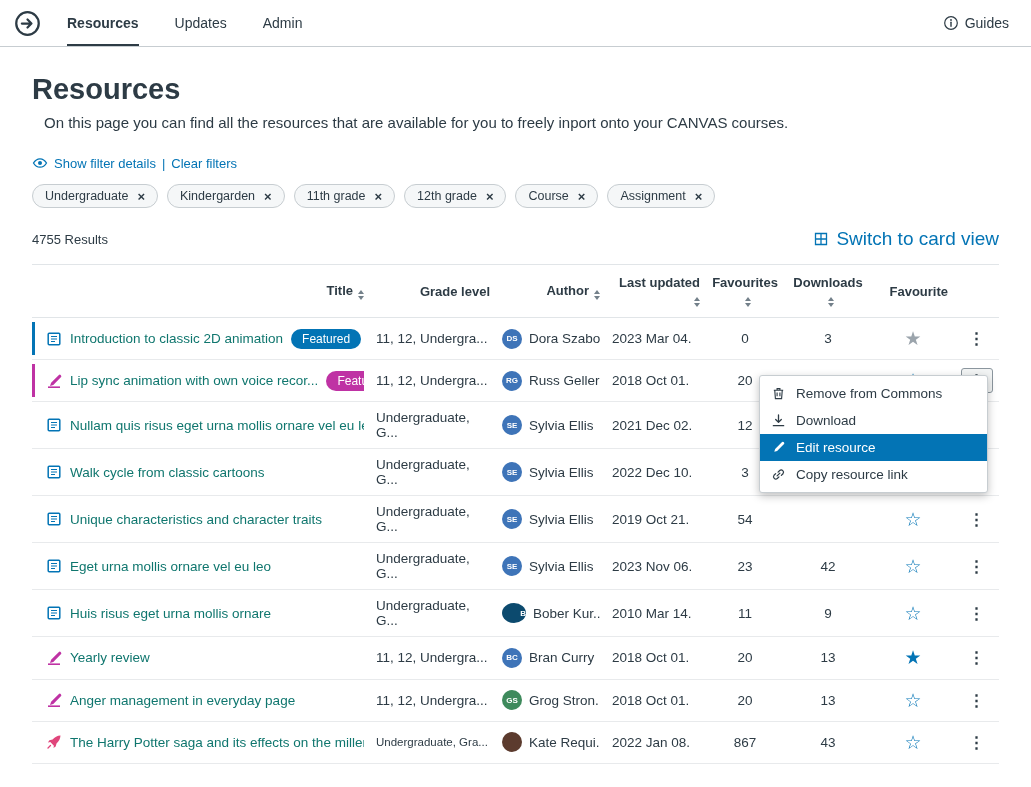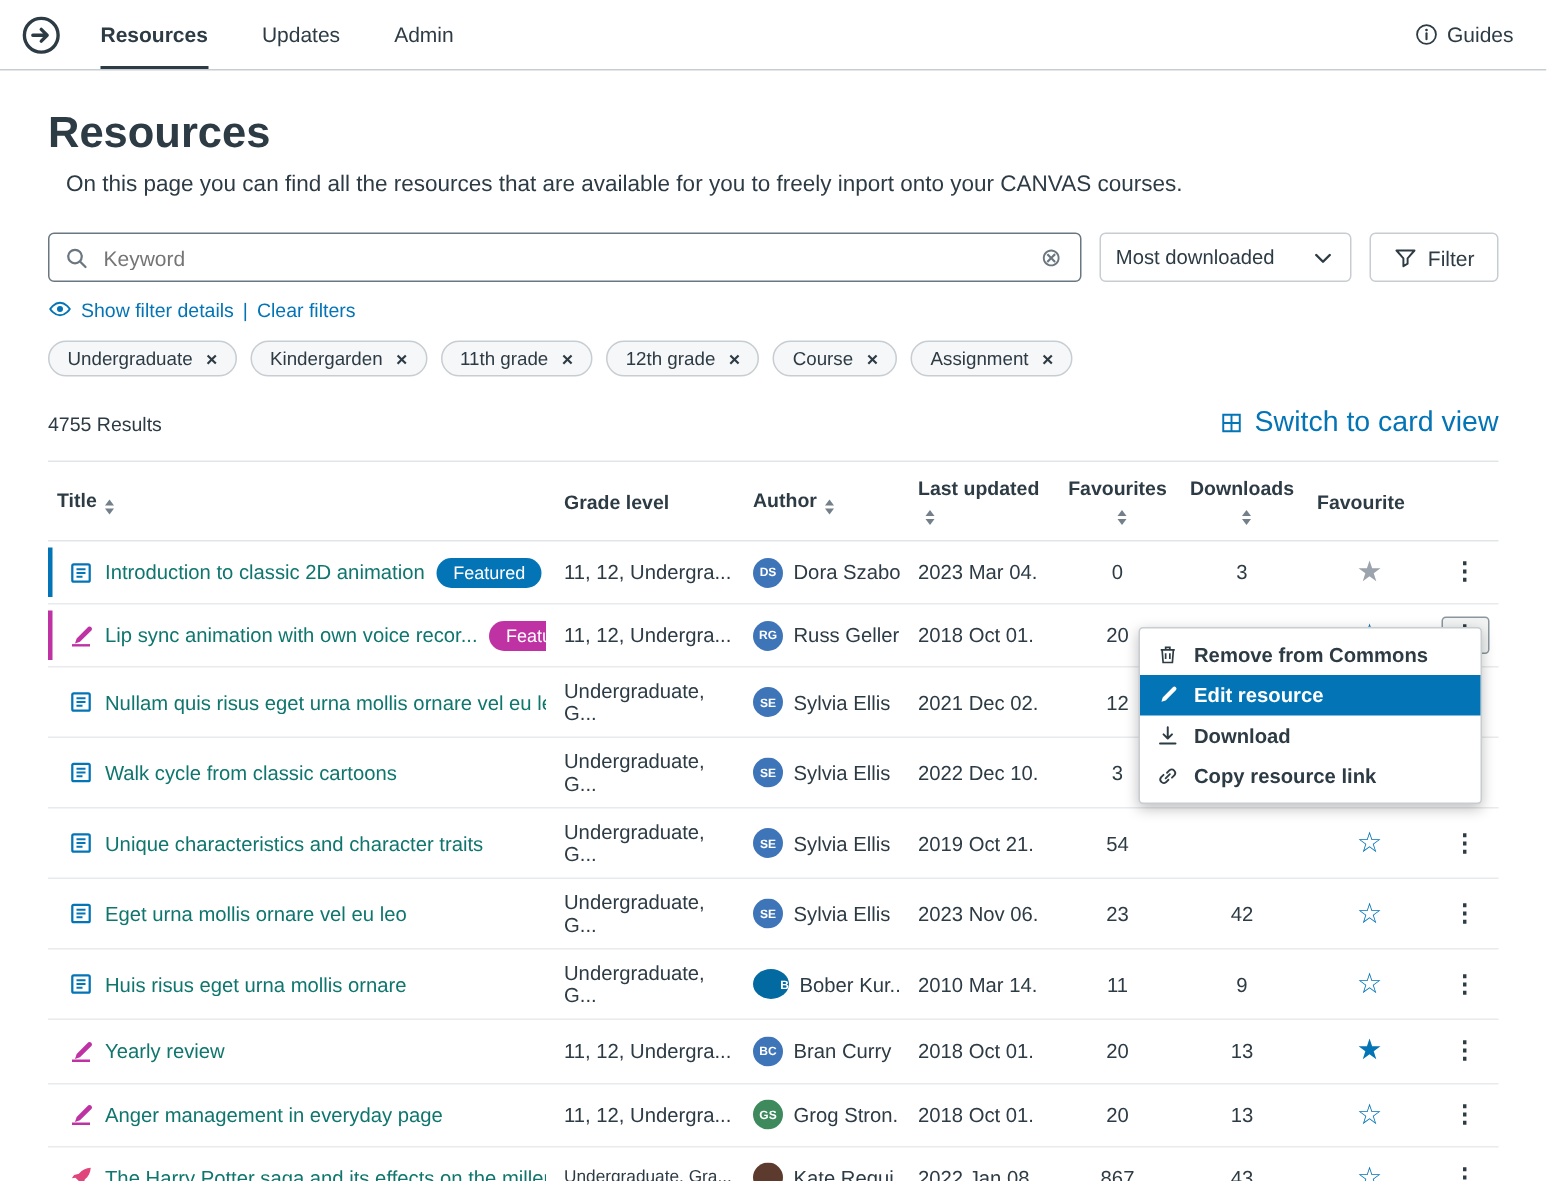--- a/index.html
+++ b/index.html
@@ -42,21 +42,21 @@
   .chip-x { font-weight:bold; font-size:13px; line-height:1; }
 
   .results-row { margin-top:20px; display:flex; justify-content:space-between; align-items:center; }
   .results-count { font-size:13px; }
   .switch-link { display:flex; align-items:center; gap:7px; color:#0374B5; font-size:19px; text-decoration:none; }
 
   
   .table-wrap { position:relative; margin-top:14px; }
   table { width:100%; border-collapse:collapse; table-layout:fixed; }
   thead tr { border-top:1px solid #E1E5E8; border-bottom:1px solid #E1E5E8; }
-  th { font-size:13px; font-weight:bold; text-align:left; padding:10px 6px; cursor:pointer; }
+  th { font-size:13px; font-weight:bold; text-align:right; padding:10px 6px; cursor:pointer; }
   th.cnum { text-align:center; }
   .sort { display:inline-flex; flex-direction:column; gap:2px; margin-left:5px; vertical-align:1px; }
   .sort i { width:0; height:0; border-left:3.5px solid transparent; border-right:3.5px solid transparent; display:block; }
   .sort .up { border-bottom:4px solid #73808A; }
   .sort .dn { border-top:4px solid #73808A; }
 
   td { padding:8px 6px; font-size:13.5px; border-bottom:1px solid #E8EAEC; height:38px; vertical-align:middle; }
   .trow td:first-child { position:relative; }
   .acc-blue td:first-child::before,
   .acc-mag td:first-child::before { content:""; position:absolute; left:0; top:4px; bottom:4px; width:3px; }
@@ -74,21 +74,21 @@
   .avatar { width:20px; height:20px; border-radius:50%; color:#fff; font-size:8px; font-weight:bold; display:inline-flex; align-items:center; justify-content:center; flex:0 0 20px; }
   .num { text-align:center; }
   .c-star, .c-kebab { text-align:center; }
   .star-btn { background:none; border:none; font-size:19px; line-height:1; padding:0; cursor:pointer; font-family:"DejaVu Sans",sans-serif; }
   .star-gray { color:#9BA4AC; }
   .star-blue { color:#0374B5; }
   .kebab-btn { background:none; border:1px solid transparent; font-size:16px; font-weight:bold; color:#2D3B45; padding:2px 7px; cursor:pointer; line-height:1.2; }
   .kebab-btn.focused { border:1px solid #8B969E; border-radius:3px; background:#F2F4F4; }
 
   
-  .ctx-menu { position:absolute; top:111px; right:11px; width:229px; background:#fff; border:1px solid #C7CDD1; border-radius:3px; box-shadow:0 3px 9px rgba(0,0,0,.25); z-index:10; padding:4px 0;font-weight:bold; }
+  .ctx-menu { position:absolute; top:111px; right:11px; width:229px; background:#fff; border:1px solid #C7CDD1; border-radius:3px; box-shadow:0 3px 9px rgba(0,0,0,.25); z-index:10; padding:4px 0; }
   .menu-item { display:flex; align-items:center; gap:10px; padding:6px 11px; font-size:13.5px; color:#2D3B45; cursor:pointer; }
   .menu-item.active { background:#0374B5; color:#fff; }
 </style>
 </head>
 <body>
 
 <svg width="0" height="0" style="position:absolute">
   <defs>
     <symbol id="i-logo" viewBox="0 0 24 24">
         <circle cx="12" cy="12" r="10" fill="none" stroke="currentColor" stroke-width="2"></circle>
@@ -165,47 +165,20 @@
         </svg>
       </span>
     <span>Guides</span>
   </a>
 </div>
 
 <div class="content">
   <h1 class="page-title">Resources</h1>
   <p class="subtitle">On this page you can find all the resources that are available for you to freely inport onto your CANVAS courses.</p>
 
-  <div class="search-row">
-    <div class="searchbox">
-      <span>
-          <svg class="ic" viewBox="0 0 16 16">
-            <use href="#i-search"></use>
-          </svg>
-        </span>
-      <input type="text" placeholder="Keyword" style="">
-      <button class="clear-btn">⊗</button>
-    </div>
-    <div class="sortbox">
-      <span>Most downloaded</span>
-      <span>
-          <svg class="ic" viewBox="0 0 16 16">
-            <use href="#i-chev"></use>
-          </svg>
-        </span>
-    </div>
-    <button class="filter-btn">
-      <span>
-          <svg class="ic" viewBox="0 0 16 16">
-            <use href="#i-funnel"></use>
-          </svg>
-        </span>
-      <span>Filter</span>
-    </button>
-  </div>
 
   <div class="filters-links">
     <span>
         <svg class="ic" viewBox="0 0 16 16">
           <use href="#i-eye"></use>
         </svg>
       </span>
     <a href="#">Show filter details</a>
     <span class="flink-divider">|</span>
     <a href="#">Clear filters</a>
@@ -451,21 +424,21 @@
                   <svg class="ic" viewBox="0 0 16 16">
                     <use href="#i-doc"></use>
                   </svg>
                 </span>
             <a href="#" class="tlink">Huis risus eget urna mollis ornare</a>
           </div>
             </td>
           <td>Undergraduate, G...</td>
           <td>
               <div class="awrap">
-                <span class="avatar" style="background-color: #0369a1; padding-left: 24px;">BK</span>
+                <span class="avatar" style="background-color: #0c4a6e; padding-left: 24px;">BK</span>
                 <span>Bober Kur...</span>
               </div>
             </td>
           <td>2010 Mar 14.</td>
           <td class="num">11</td>
           <td class="num">9</td>
           <td class="c-star"><button class="star-btn star-blue">☆</button></td>
           <td class="c-kebab"><button class="kebab-btn">⋮</button></td>
         </tr>
 
@@ -548,40 +521,40 @@
     </table>
 
     <div class="ctx-menu">
       <div class="menu-item">
         <span>
             <svg class="ic14" viewBox="0 0 16 16">
               <use href="#i-trash"></use>
             </svg>
           </span>
         <span>Remove from Commons</span>
+      </div>
+      <div class="menu-item">
+        <span>
+            <svg class="ic14" viewBox="0 0 16 16">
+              <use href="#i-download"></use>
+            </svg>
+          </span>
+        <span>Download</span>
       </div>
       <div class="menu-item active">
         <span>
             <svg class="ic14" viewBox="0 0 16 16">
               <use href="#i-pencil"></use>
             </svg>
           </span>
         <span>Edit resource</span>
       </div>
       <div class="menu-item">
         <span>
             <svg class="ic14" viewBox="0 0 16 16">
-              <use href="#i-download"></use>
-            </svg>
-          </span>
-        <span>Download</span>
-      </div>
-      <div class="menu-item">
-        <span>
-            <svg class="ic14" viewBox="0 0 16 16">
               <use href="#i-link"></use>
             </svg>
           </span>
         <span>Copy resource link</span>
       </div>
     </div>
   </div>
 
 </div>
 

